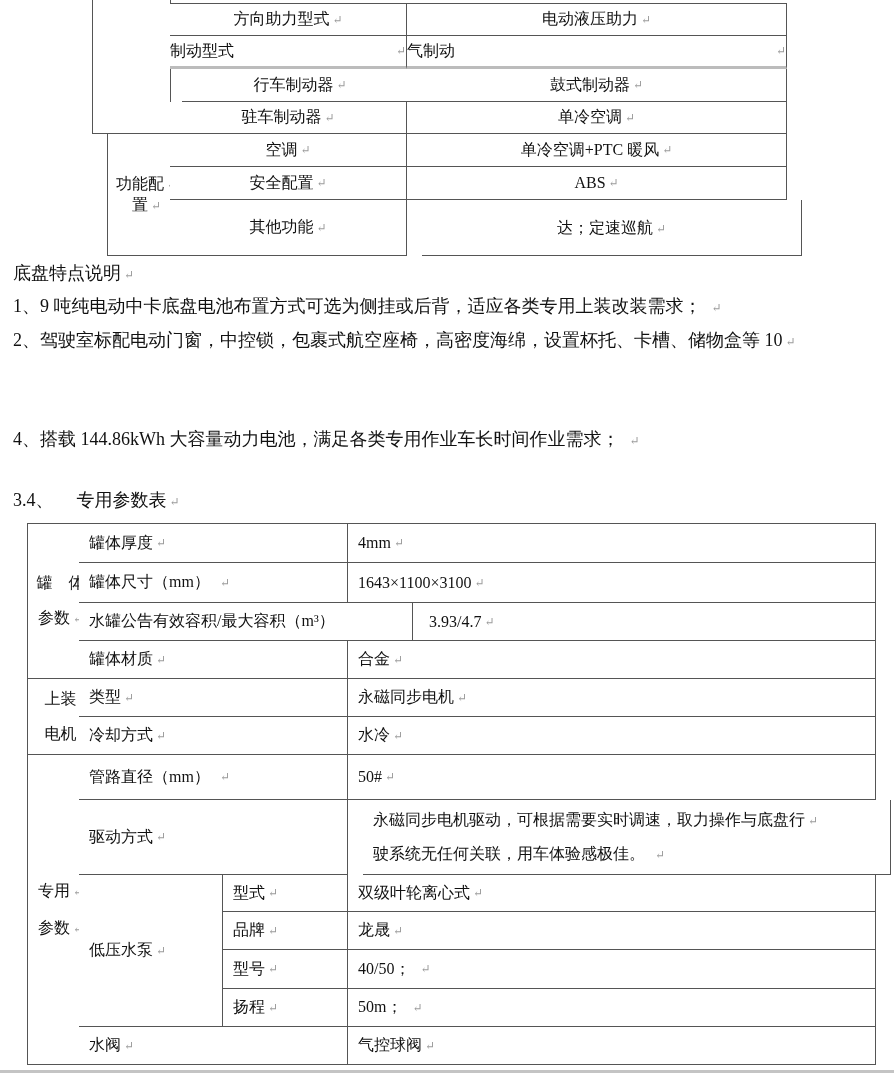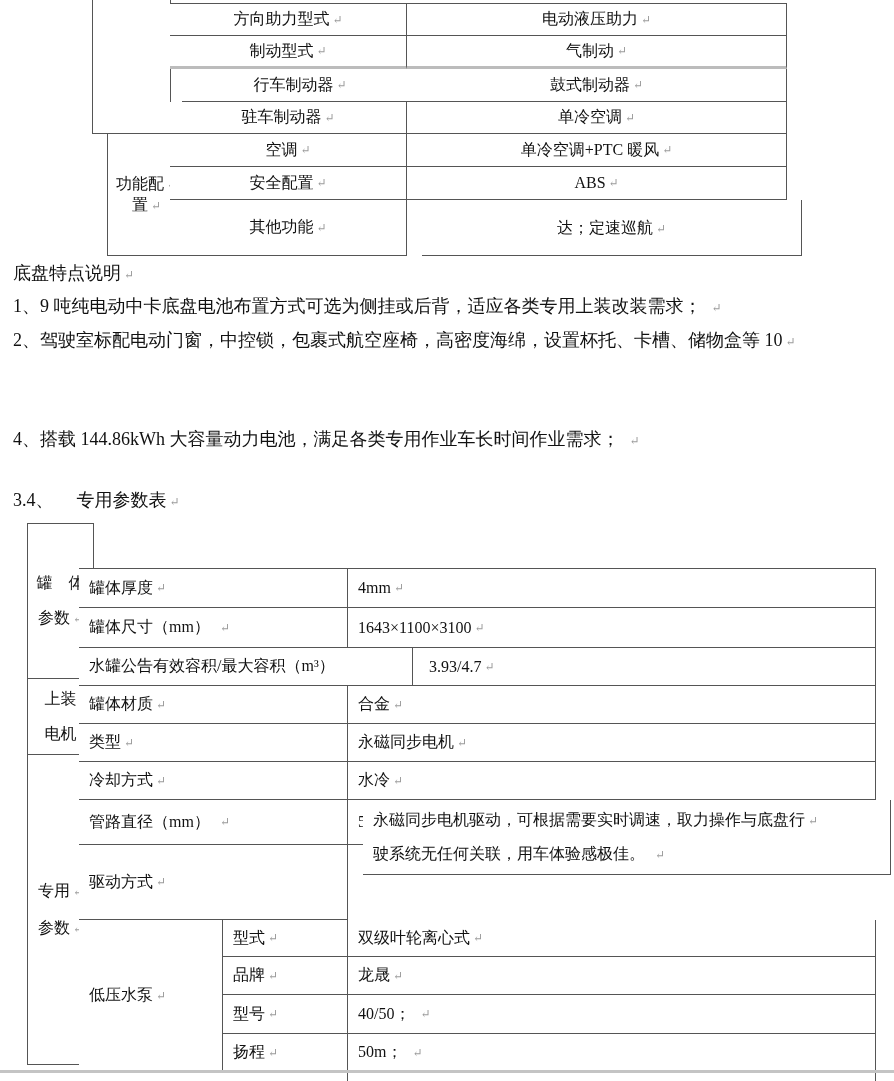--- a/index.html
+++ b/index.html
@@ -2,26 +2,26 @@
 <html><head>
 <meta charset="utf-8">
 <style>
   html,body{margin:0;padding:0;background:#fff;}
   .page{position:relative;width:894px;height:1081px;background:#fff;overflow:hidden;
         font-family:"Liberation Serif","DejaVu Serif",serif;color:#111;}
   .abs{position:absolute;}
   .c{position:absolute;box-sizing:border-box;display:flex;align-items:center;
      border:0 solid #555;background:#fff;}
   .cen{justify-content:center;text-align:center;}
-  .lft{justify-content:flex-start;padding-left:10px;text-align:left;margin-top:45px;}
+  .lft{justify-content:flex-start;padding-left:10px;text-align:left;}
   .colc{flex-direction:column;justify-content:center;margin-left:15px;}
   .als{align-items:flex-start;text-align:center;}
   .bt{border-top-width:1px}.bb{border-bottom-width:1px}
   .bl{border-left-width:1px}.br{border-right-width:1px}
-  .thick{border-bottom-width:3px;border-bottom-color:#bcbcbc;}
+  .thick{border-bottom-width:3px;border-bottom-color:#bcbcbc;justify-content:space-between;}
   .tt{font-size:16px;}
   .st{font-size:16px;}
   .rm{color:#9c9c9c;font-size:12px;margin-left:3px;line-height:1;}
   .rmsp{margin-left:10px;}
   .bline{position:absolute;left:13px;white-space:nowrap;font-size:18px;line-height:22px;}
   .gap{display:inline-block;width:23px;}
   .lh24{line-height:26px;}
   .cgap > * + *{margin-top:14px;}
   .cgap2 > * + *{margin-top:16px;}
   .sep{position:absolute;left:0;width:894px;height:3px;background:#c4c4c4;}

